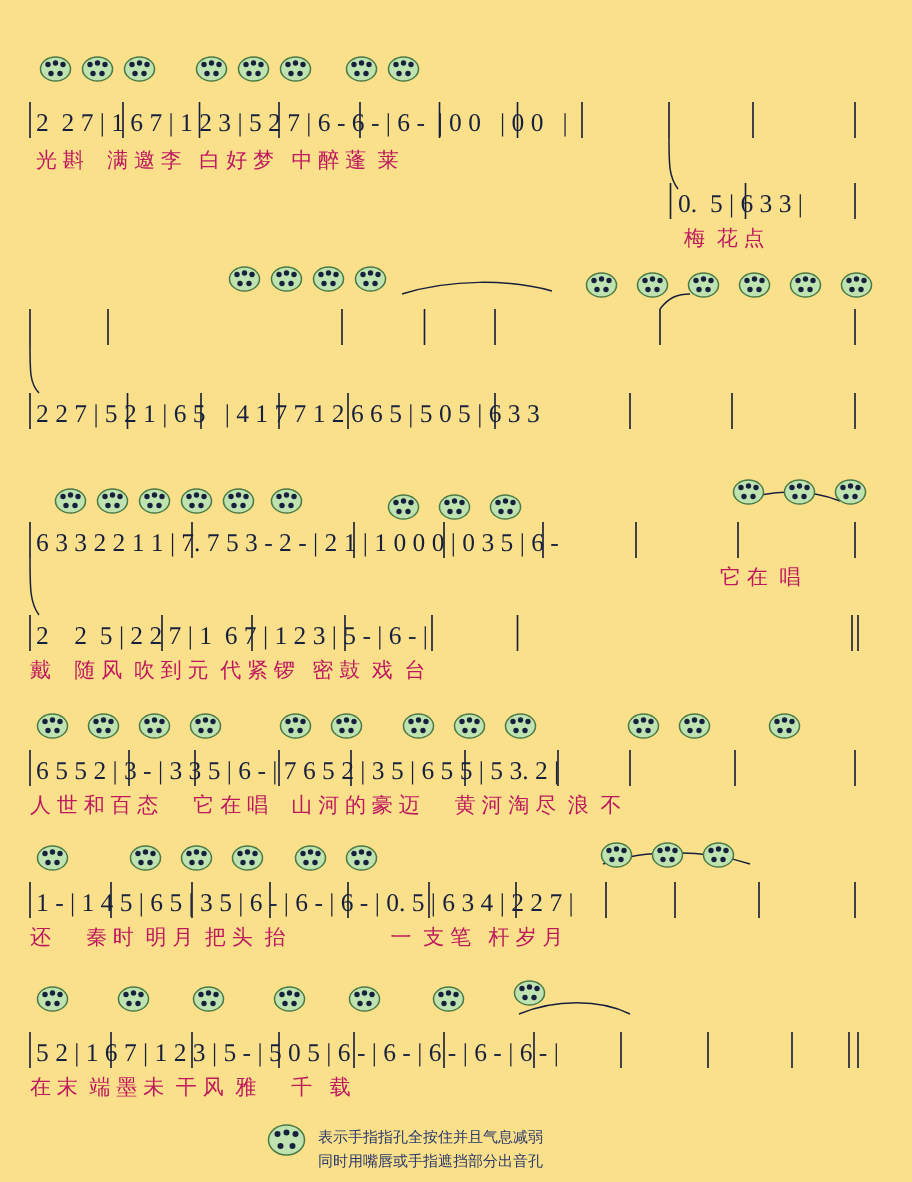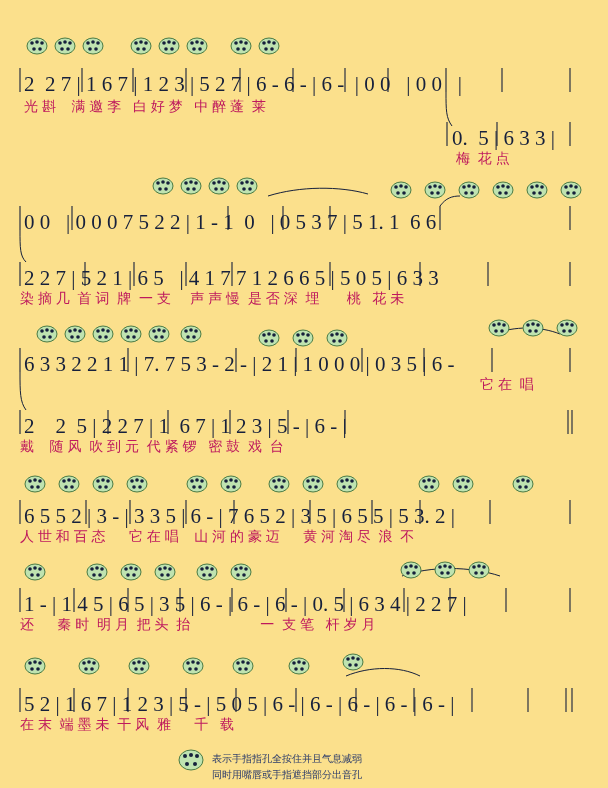--- a/index.html
+++ b/index.html
@@ -12,21 +12,21 @@
     position:relative;
   }
   .sheet{position:relative;width:608px;height:788px;}
 
   
   .abs{position:absolute;}
 
   
   .notes{
     font-family:"Liberation Serif", serif;
-    font-size:21px;
+    font-size:17px;
     letter-spacing:0px;
     white-space:pre;
     color:#16203c;
   }
   .lyrics{
     font-family:"Liberation Sans", sans-serif;
     font-size:14px;
     white-space:pre;
     color:#be185d;
   }
@@ -755,24 +755,22 @@
         </svg>
       </div>
   </div>
 
   <div class="notes abs" style="left:24px;top:72px;">2  2 7 | 1 6 7 | 1 2 3 | 5 2 7 | 6 - 6 - | 6 -  | 0 0   | 0 0   |</div>
   <div class="lyrics abs" style="left:24px;top:98px;">光 斟    满 邀 李   白 好 梦   中 醉 蓬  莱</div>
 
   <div class="notes abs" style="left:452px;top:126px;">0.  5 | 6 3 3 |</div>
   <div class="lyrics abs" style="left:456px;top:150px;">梅  花 点</div>
 
-  <div class="notes abs" style="left:24px;top:210px;">0 0   | 0 0 0 7 5 2 2 | 1 - 1  0   | 0 5 3 7 | 5 1. 1  6 6</div>
 
   <div class="notes abs" style="left:24px;top:266px;">2 2 7 | 5 2 1 | 6 5   | 4 1 7 7 1 2 6 6 5 | 5 0 5 | 6 3 3</div>
-  <div class="lyrics abs" style="left:20px;top:290px;">染 摘 几  首 词  牌  一 支     声 声 慢  是 否 深  埋       桃   花 未</div>
 
   <div class="notes abs" style="left:24px;top:352px;">6 3 3 2 2 1 1 | 7. 7 5 3 - 2 - | 2 1 | 1 0 0 0 | 0 3 5 | 6 -</div>
   <div class="lyrics abs" style="left:480px;top:376px;">它 在  唱</div>
 
   <div class="notes abs" style="left:24px;top:414px;">2    2  5 | 2 2 7 | 1  6 7 | 1 2 3 | 5 - | 6 - |</div>
   <div class="lyrics abs" style="left:20px;top:438px;">戴    随 风  吹 到 元  代 紧 锣   密 鼓  戏  台</div>
 
   <div class="notes abs" style="left:24px;top:504px;">6 5 5 2 | 3 - | 3 3 5 | 6 - | 7 6 5 2 | 3 5 | 6 5 5 | 5 3. 2 |</div>
   <div class="lyrics abs" style="left:20px;top:528px;">人 世 和 百 态      它 在 唱    山 河 的 豪 迈      黄 河 淘 尽  浪  不</div>
 

